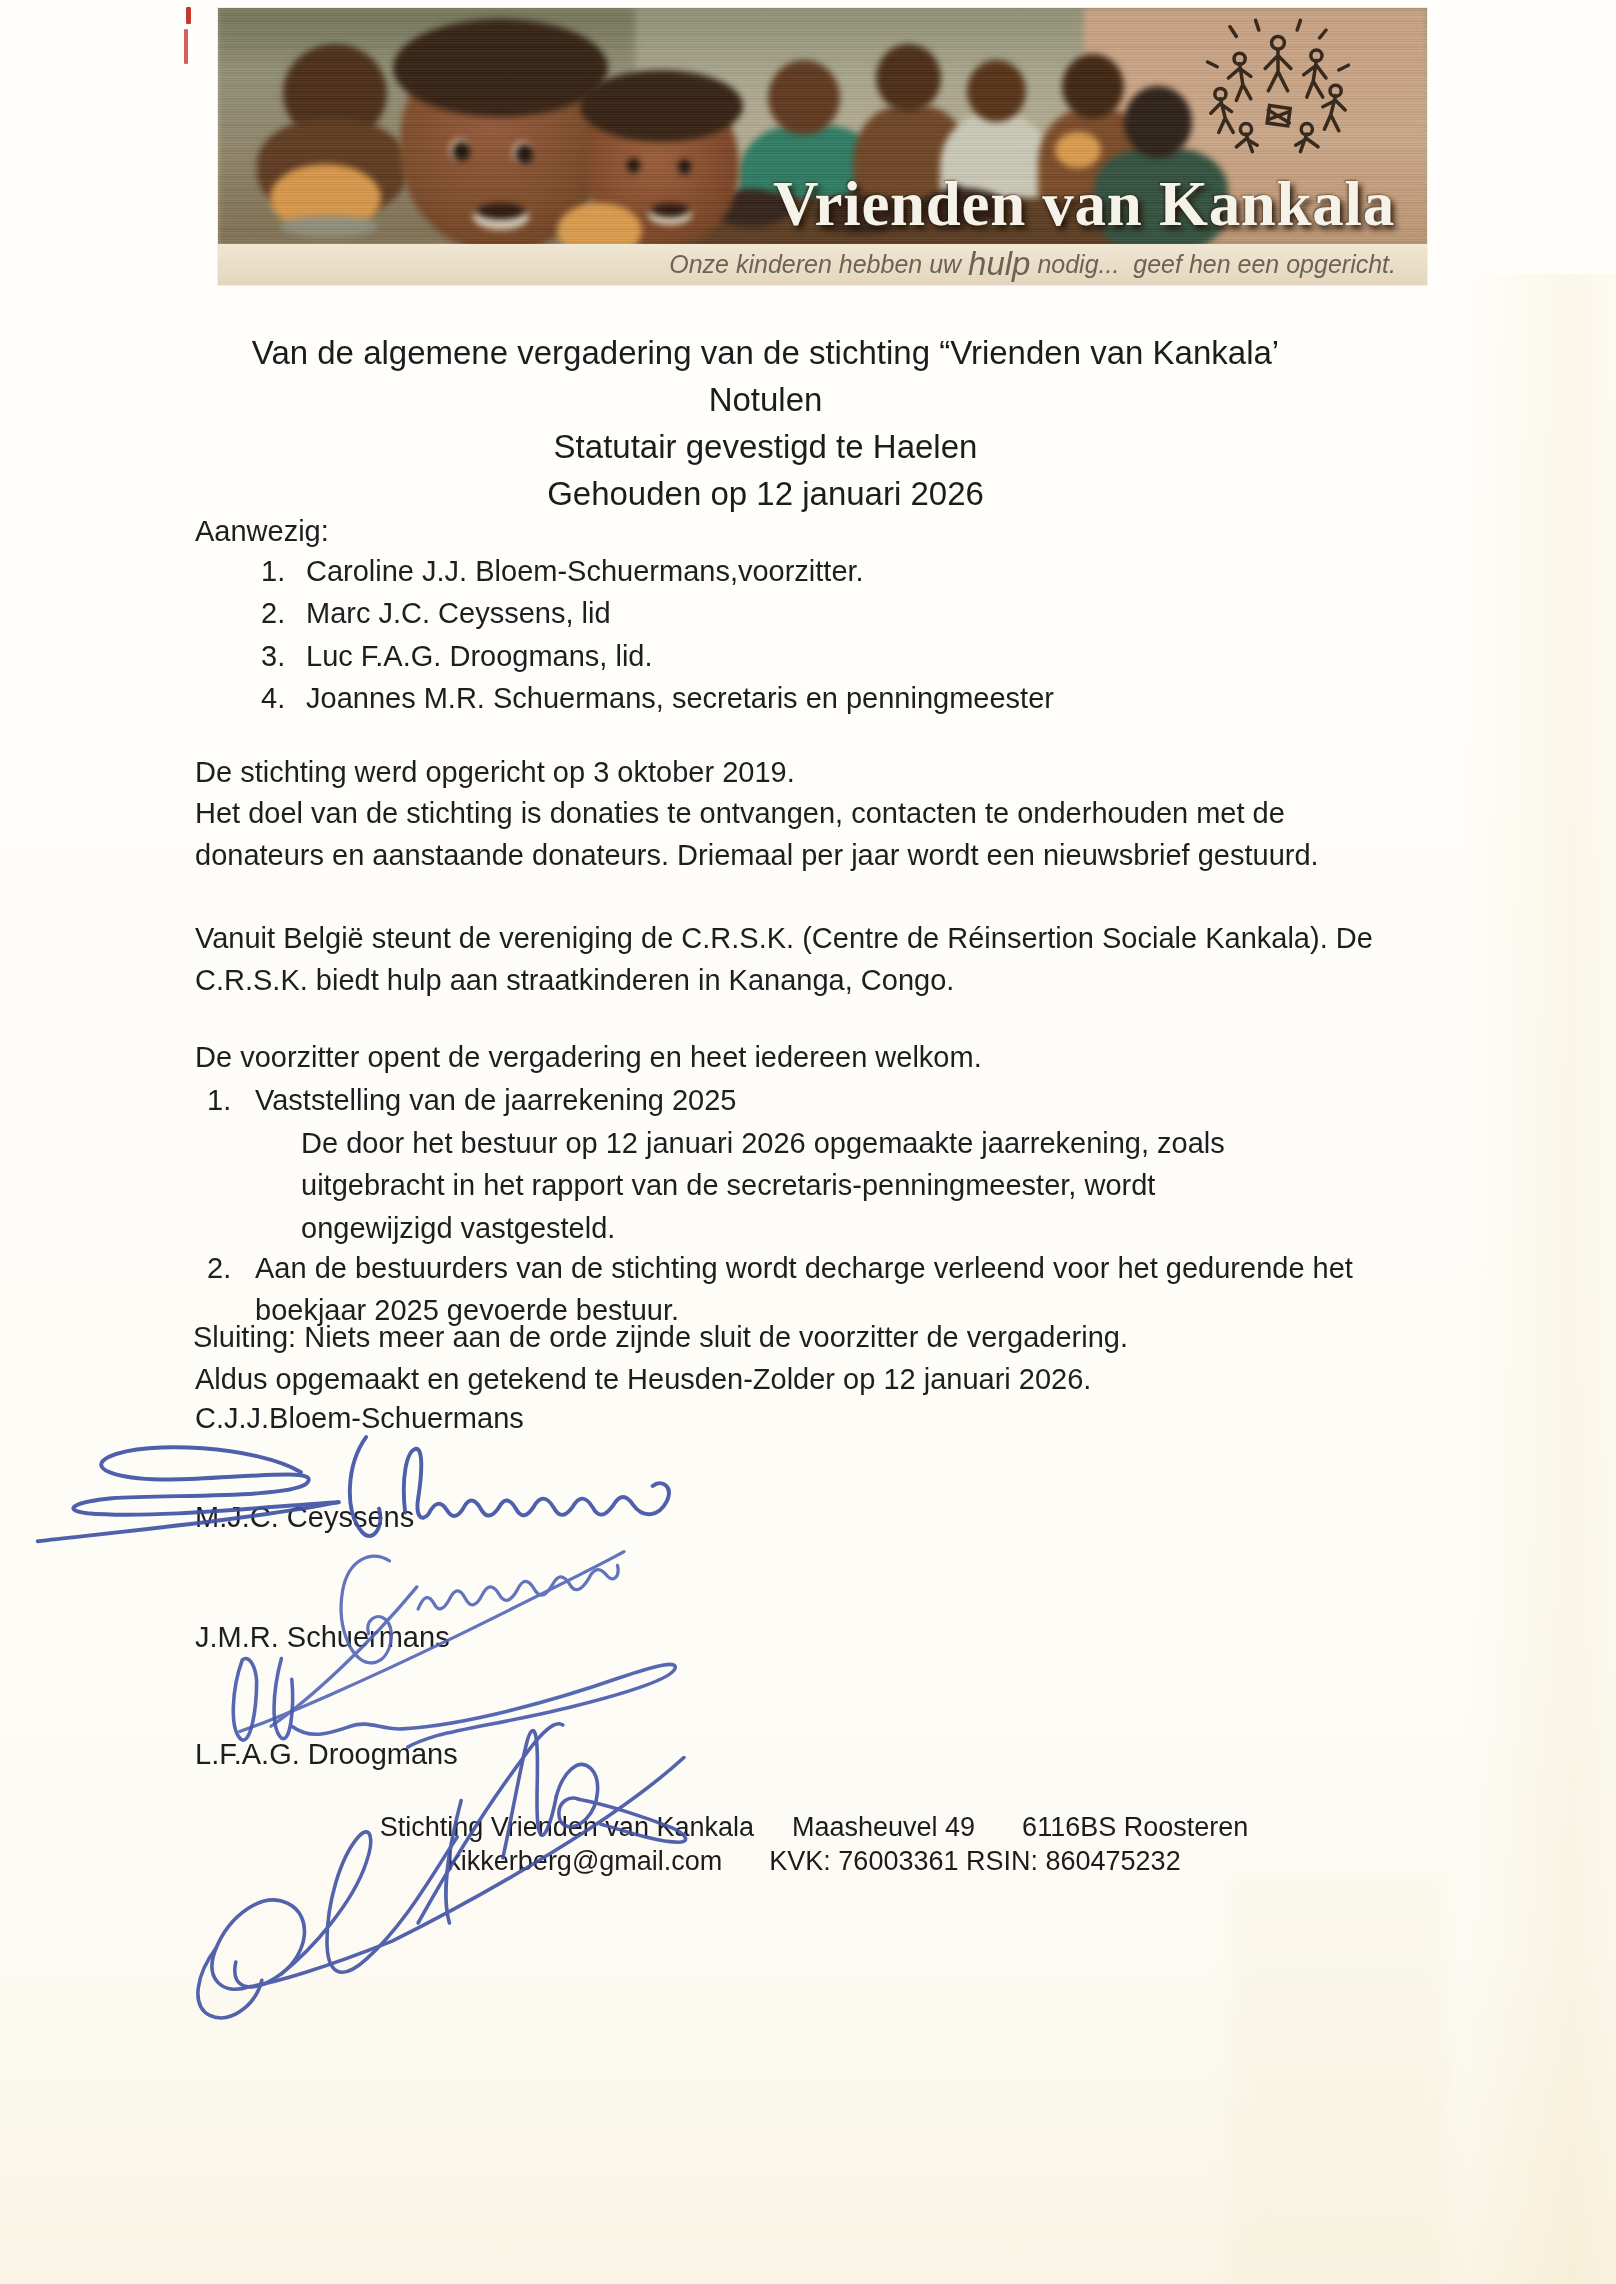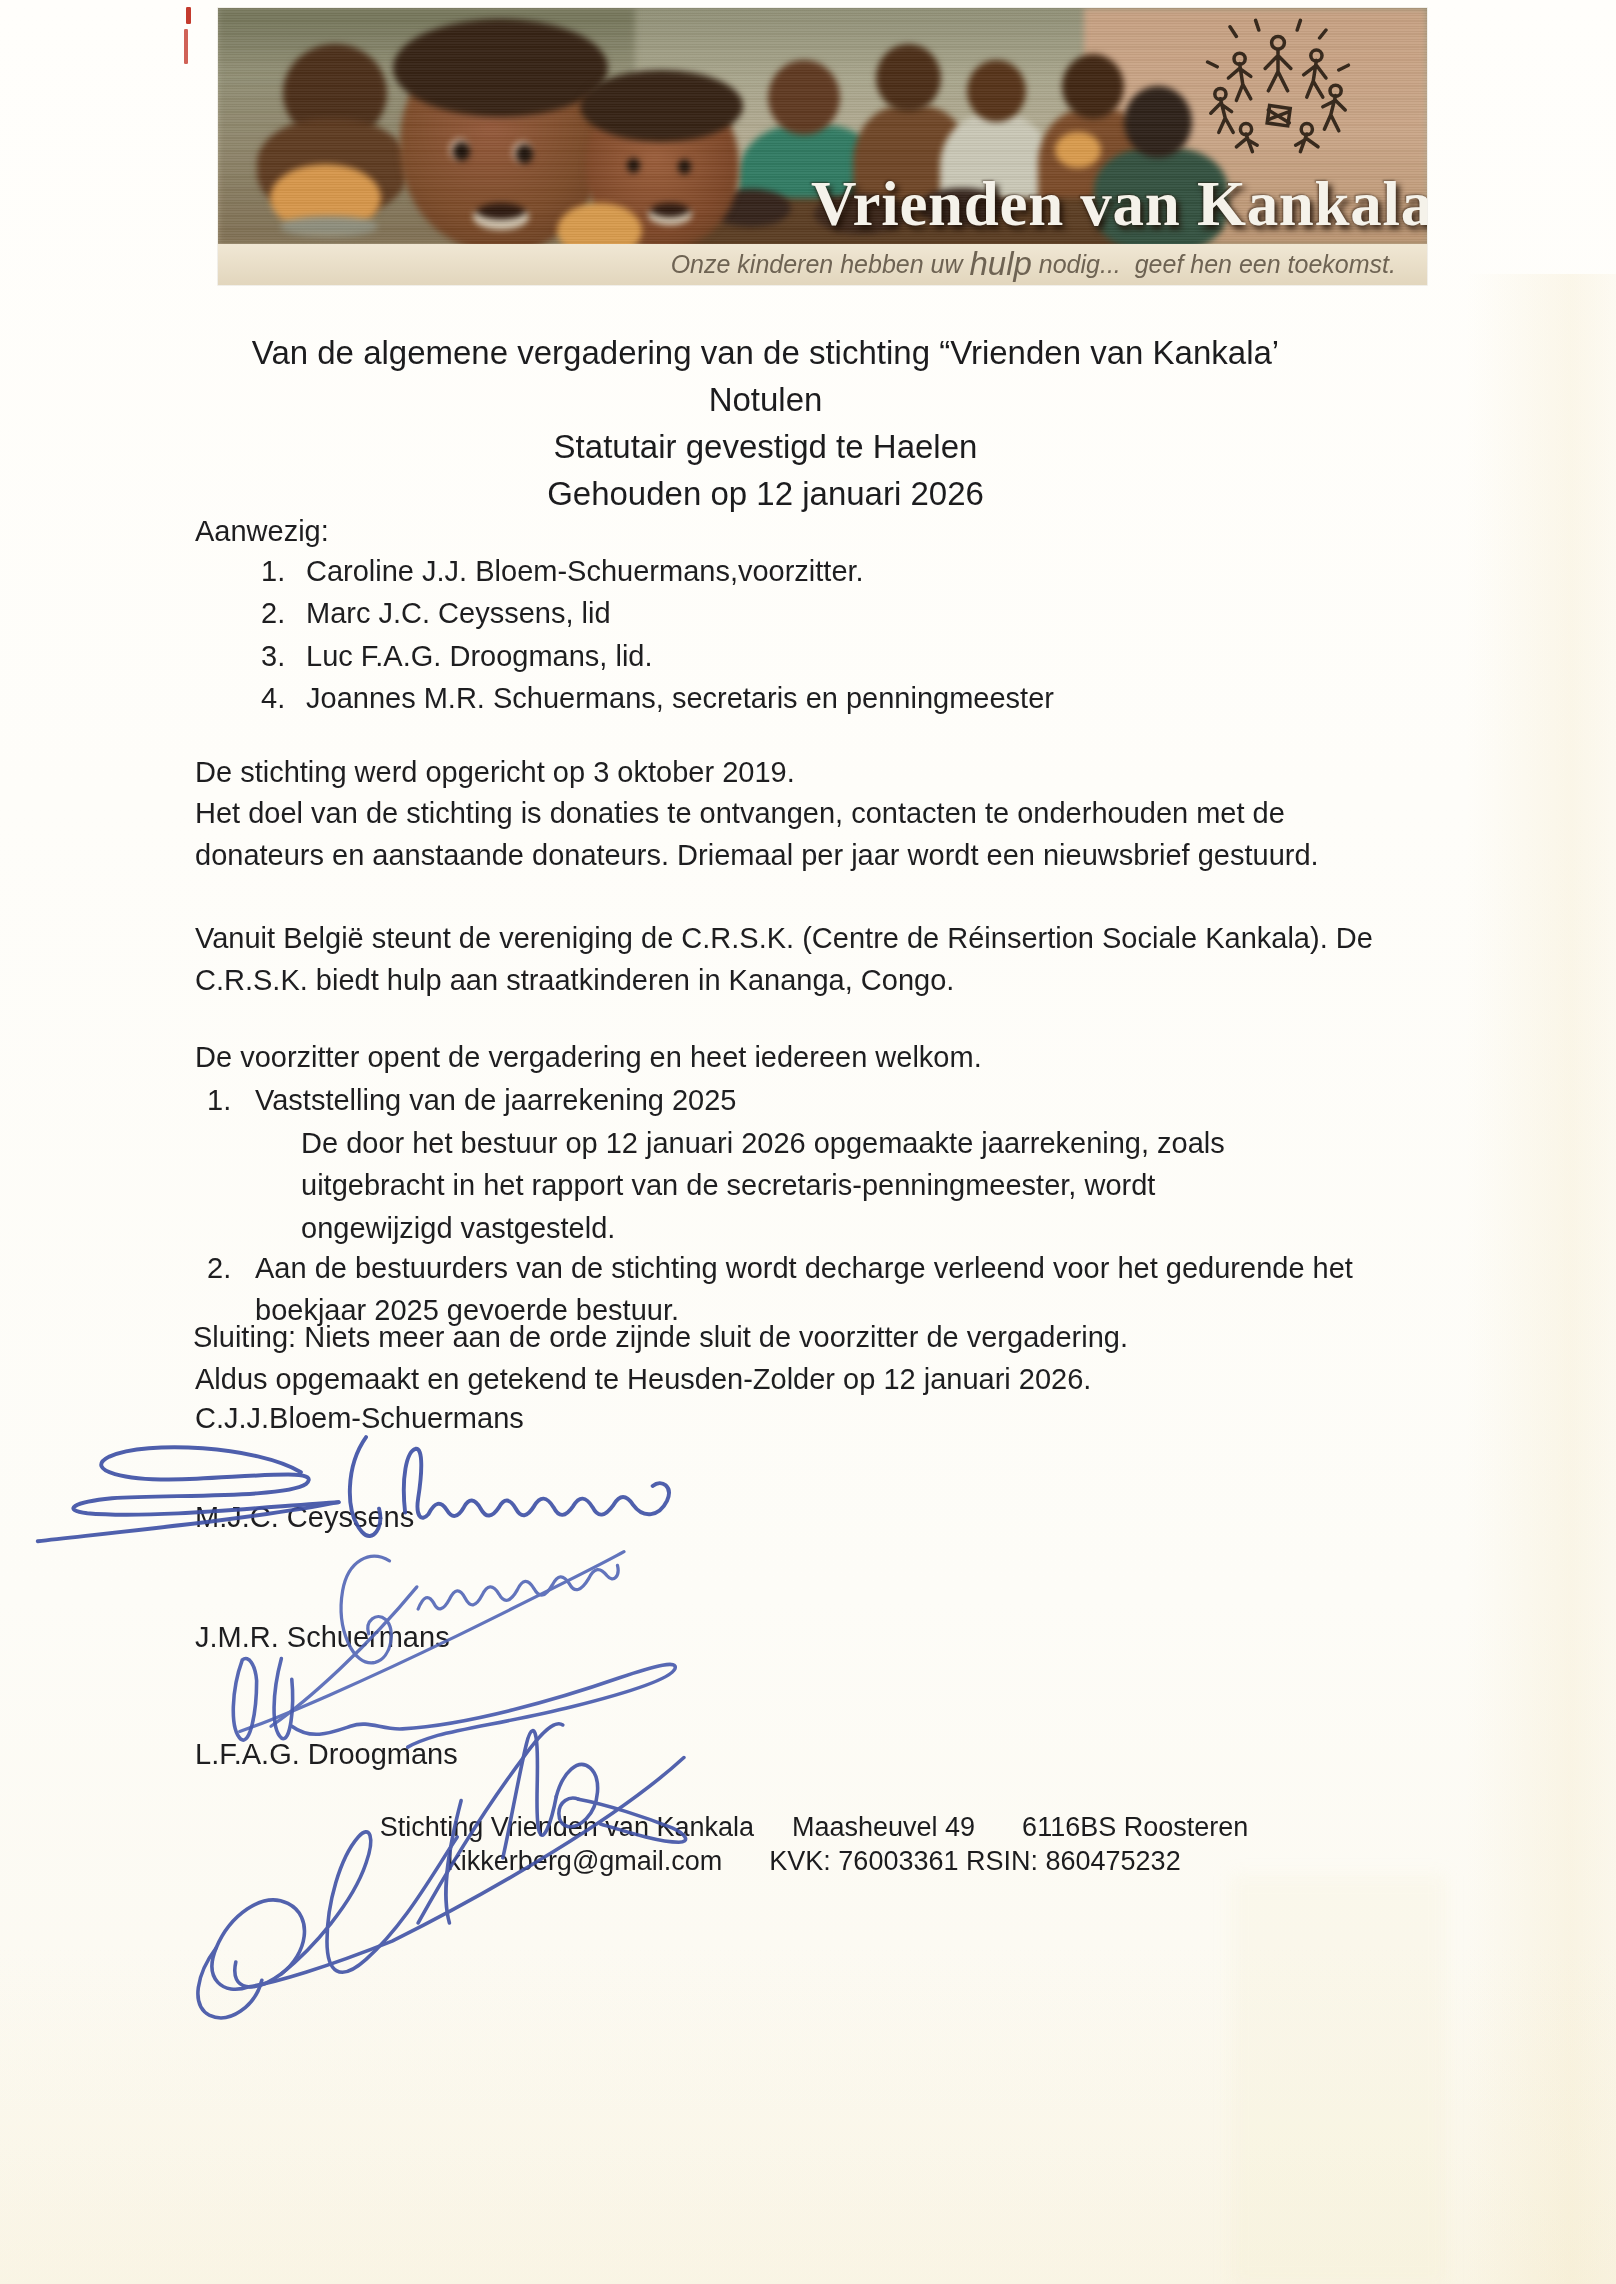--- a/index.html
+++ b/index.html
@@ -57,21 +57,21 @@
   .table{left:450px;top:190px;width:482px;height:52px;border-radius:13px;background:#5a3c22;}
   .pot1{left:492px;top:181px;width:81px;height:38px;border-radius:50%;background:#33221a;}
   .pot2{left:596px;top:186px;width:94px;height:40px;border-radius:50%;background:#3a2519;}
   .pot3{left:700px;top:180px;width:88px;height:38px;border-radius:50%;background:#33221a;}
   .sil-head{left:906px;top:78px;width:68px;height:72px;border-radius:50%;background:#2c2018;}
   .sil-body{left:876px;top:140px;width:134px;height:104px;border-radius:40%;background:#32503f;}
   .photo .grain{position:absolute;left:0;top:0;right:0;bottom:0;filter:none;
     background:repeating-linear-gradient(0deg, rgba(255,255,255,0.05) 0 1.3px, rgba(60,50,30,0.05) 1.3px 2.6px);}
   .banner-title{position:absolute; left:555px; top:160px; white-space:pre;
     font-family:"Liberation Serif", serif; font-weight:700; font-size:63px; letter-spacing:0.7px;
-    color:#f5f2ea; text-shadow:3.3px 3.9px 5.9px rgba(30,15,5,0.9), -1.3px -0.7px 2px rgba(30,15,5,0.45);margin-left:38px;}
+    color:#f5f2ea; text-shadow:3.3px 3.9px 5.9px rgba(30,15,5,0.9), -1.3px -0.7px 2px rgba(30,15,5,0.45);}
   .logo{position:absolute; left:980px; top:6.5px; width:160px; height:160px; opacity:.88;}
   .strip{position:absolute; left:0; top:236px; width:1209px; height:41px;
     background:linear-gradient(180deg,#f0e7d4,#e2d6bd);
     display:flex; align-items:center; justify-content:flex-end; padding-right:31px; box-sizing:border-box;
     font-style:italic; color:#6e6353; font-size:25px;}
   .strip span{white-space:pre;}
   .strip .hulp{font-size:33px; font-weight:500;}
 
   
   .t{position:absolute; white-space:pre; font-size:29px; color:#1e1e20;}
@@ -150,21 +150,21 @@
           <path d="M44 60 L57 68 M44 66 L57 61"></path>
           <path d="M20 8 L24 14 M36 4 L38 10 M64 4 L62 10 M80 10 L76 15 M6 30 L12 33 M94 32 L88 35"></path>
         </g>
       </svg>
 
       <div class="banner-title">Vrienden van Kankala</div>
     </div>
     <div class="strip">
       <span>Onze kinderen hebben uw </span>
         <span class="hulp">hulp</span>
-        <span> nodig...  geef hen een toekomst.</span>
+        <span> nodig...  geef hen een opgericht.</span>
     </div>
   </div>
 
   <div class="heading">
     <div>Van de algemene vergadering van de stichting “Vrienden van Kankala’</div>
     <div>Notulen</div>
     <div>Statutair gevestigd te Haelen</div>
     <div>Gehouden op 12 januari 2026</div>
   </div>
 

